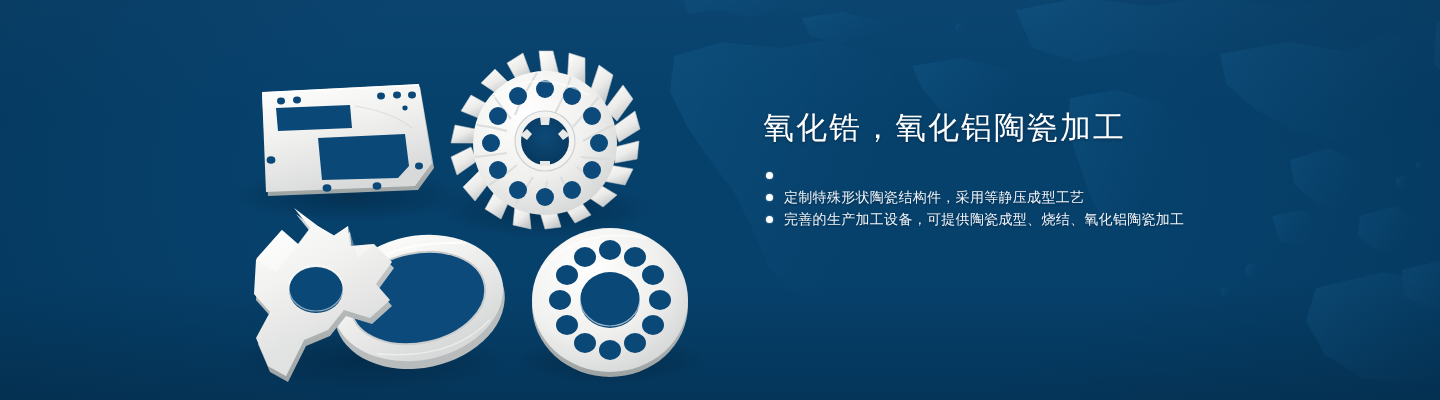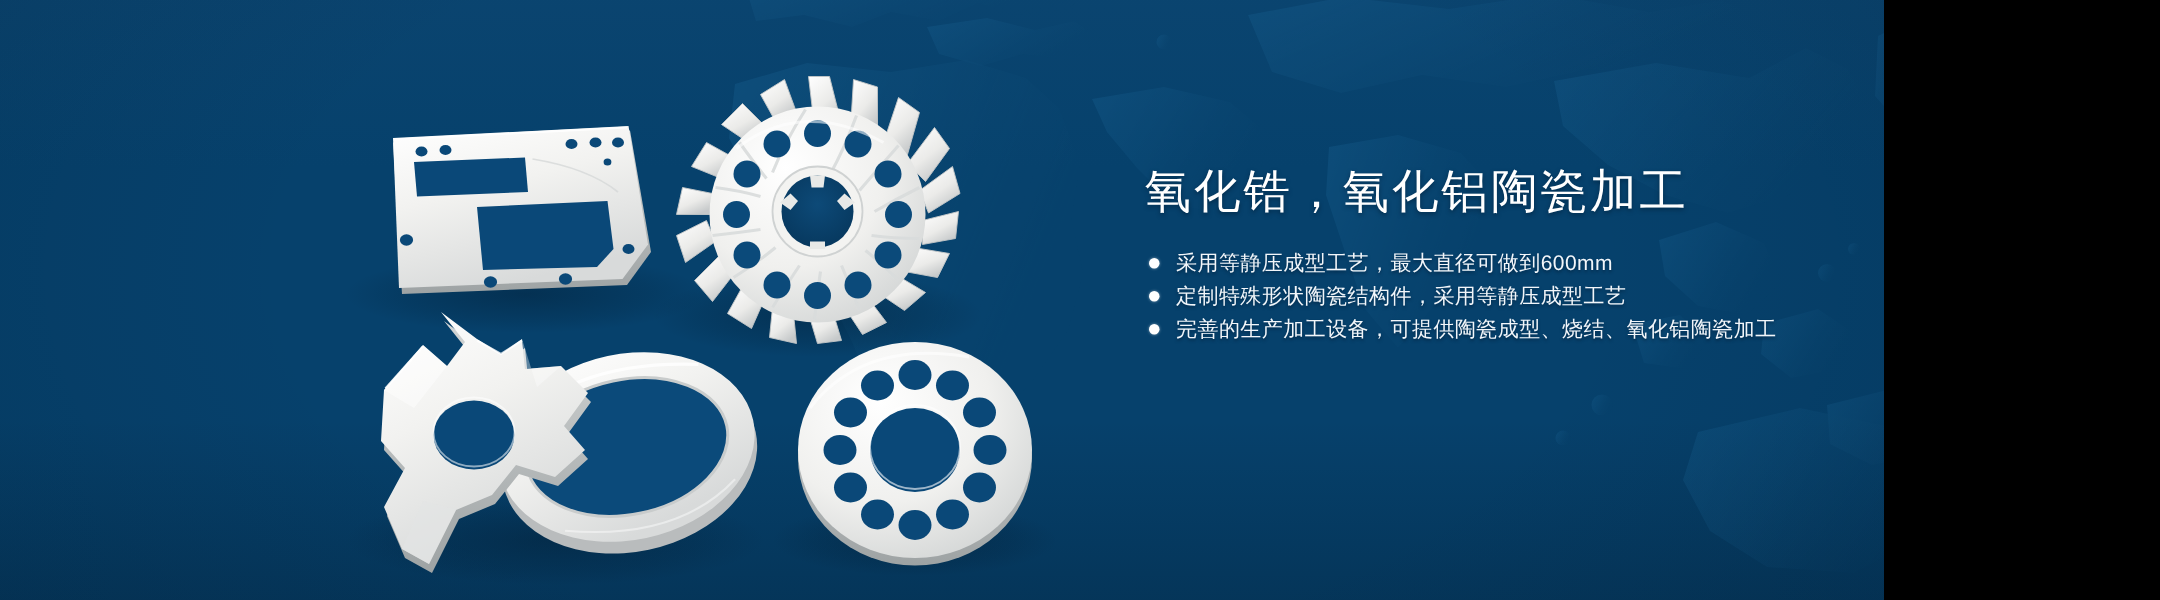--- a/index.html
+++ b/index.html
@@ -2,21 +2,21 @@
 <html><head>
 <meta charset="utf-8">
 <style>
   html, body {
     margin: 0;
     padding: 0;
     background: #000;
   }
   #banner {
     position: relative;
-    width: 1256px;
+    width: 1440px;
     height: 400px;
     overflow: hidden;
     font-family: "Liberation Sans", "DejaVu Sans", sans-serif;
     background: #06416c;
   }
 
   
   .bg-base {
     position: absolute;
     inset: 0;
@@ -370,21 +370,20 @@
       </g>
     </svg>
   </div>
 
   <div class="text-block">
     <h1 class="headline">氧化锆，氧化铝陶瓷加工</h1>
 
     <ul class="bullets">
       <li class="bullet-row">
         <span class="dot"></span>
-        <span class="bullet-text">采用等静压成型工艺，最大直径可做到600mm</span>
       </li>
       <li class="bullet-row">
         <span class="dot"></span>
         <span class="bullet-text">定制特殊形状陶瓷结构件，采用等静压成型工艺</span>
       </li>
       <li class="bullet-row">
         <span class="dot"></span>
         <span class="bullet-text">完善的生产加工设备，可提供陶瓷成型、烧结、氧化铝陶瓷加工</span>
       </li>
     </ul>

